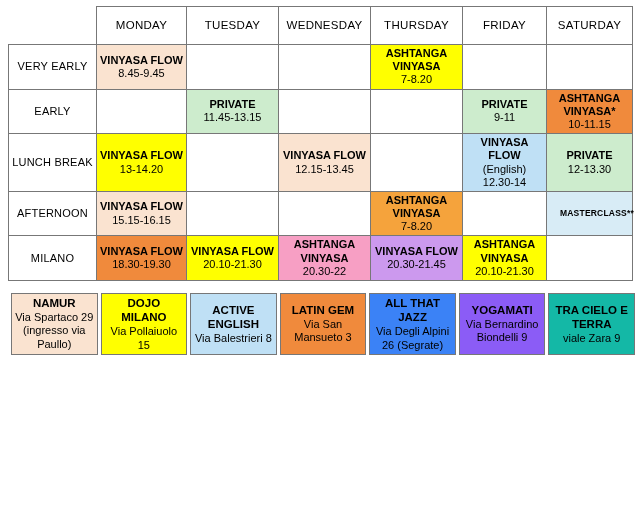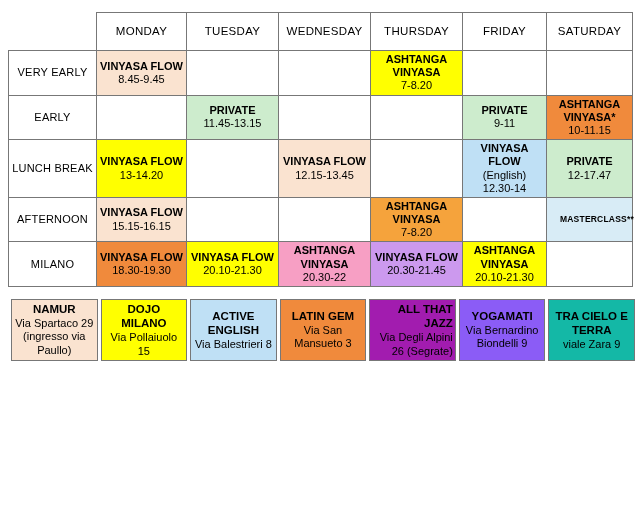--- a/index.html
+++ b/index.html
@@ -12,21 +12,21 @@
     height: 505px;
     font-family: "Liberation Sans", sans-serif;
     color: #000;
     overflow: hidden;
   }
   .page {
     width: 538px;
     height: 505px;
     position: relative;
     box-sizing: border-box;
-    padding: 12px 8px 0 8px;
+    padding: 6px 8px 0 8px;
   }
 
   table.schedule {
     border-collapse: collapse;
     table-layout: fixed;
     width: 624px;
     margin: 0 auto;
   }
   table.schedule td, table.schedule th {
     border: 1px solid #777;
@@ -185,21 +185,21 @@
             <div class="cell-time">12.15-13.45</div>
           </td>
           <td class="slot" style="background: rgb(255, 255, 255);"></td>
           <td class="slot" style="background: rgb(191, 224, 245);">
             <div class="cell-title">VINYASA FLOW</div>
             <div class="cell-sub">(English)</div>
             <div class="cell-time">12.30-14</div>
           </td>
           <td class="slot" style="background: rgb(205, 236, 205);">
             <div class="cell-title">PRIVATE</div>
-            <div class="cell-time">12-17.47</div>
+            <div class="cell-time">12-13.30</div>
           </td>
         </tr>
         <tr>
           <td class="rowlabel">AFTERNOON</td>
           <td class="slot" style="background: rgb(250, 227, 208);">
             <div class="cell-title">VINYASA FLOW</div>
             <div class="cell-time">15.15-16.15</div>
           </td>
           <td class="slot" style="background: rgb(255, 255, 255);"></td>
           <td class="slot" style="background: rgb(255, 255, 255);"></td>
@@ -260,21 +260,21 @@
             <div class="studio-addr">Via Pollaiuolo 15</div>
           </td>
           <td style="background: rgb(191, 224, 245);">
             <div class="studio-name">ACTIVE ENGLISH</div>
             <div class="studio-addr">Via Balestrieri 8</div>
           </td>
           <td style="background: rgb(240, 138, 60);">
             <div class="studio-name">LATIN GEM</div>
             <div class="studio-addr">Via San Mansueto 3</div>
           </td>
-          <td style="background: #a21caf; text-align: right;">
+          <td style="background: #3b82f6;">
             <div class="studio-name">ALL THAT JAZZ</div>
             <div class="studio-addr">Via Degli Alpini 26 (Segrate)</div>
           </td>
           <td style="background: #8b5cf6;">
             <div class="studio-name">YOGAMATI</div>
             <div class="studio-addr">Via Bernardino Biondelli 9</div>
           </td>
           <td style="background: #14b8a6;">
             <div class="studio-name">TRA CIELO E TERRA</div>
             <div class="studio-addr">viale Zara 9</div>

